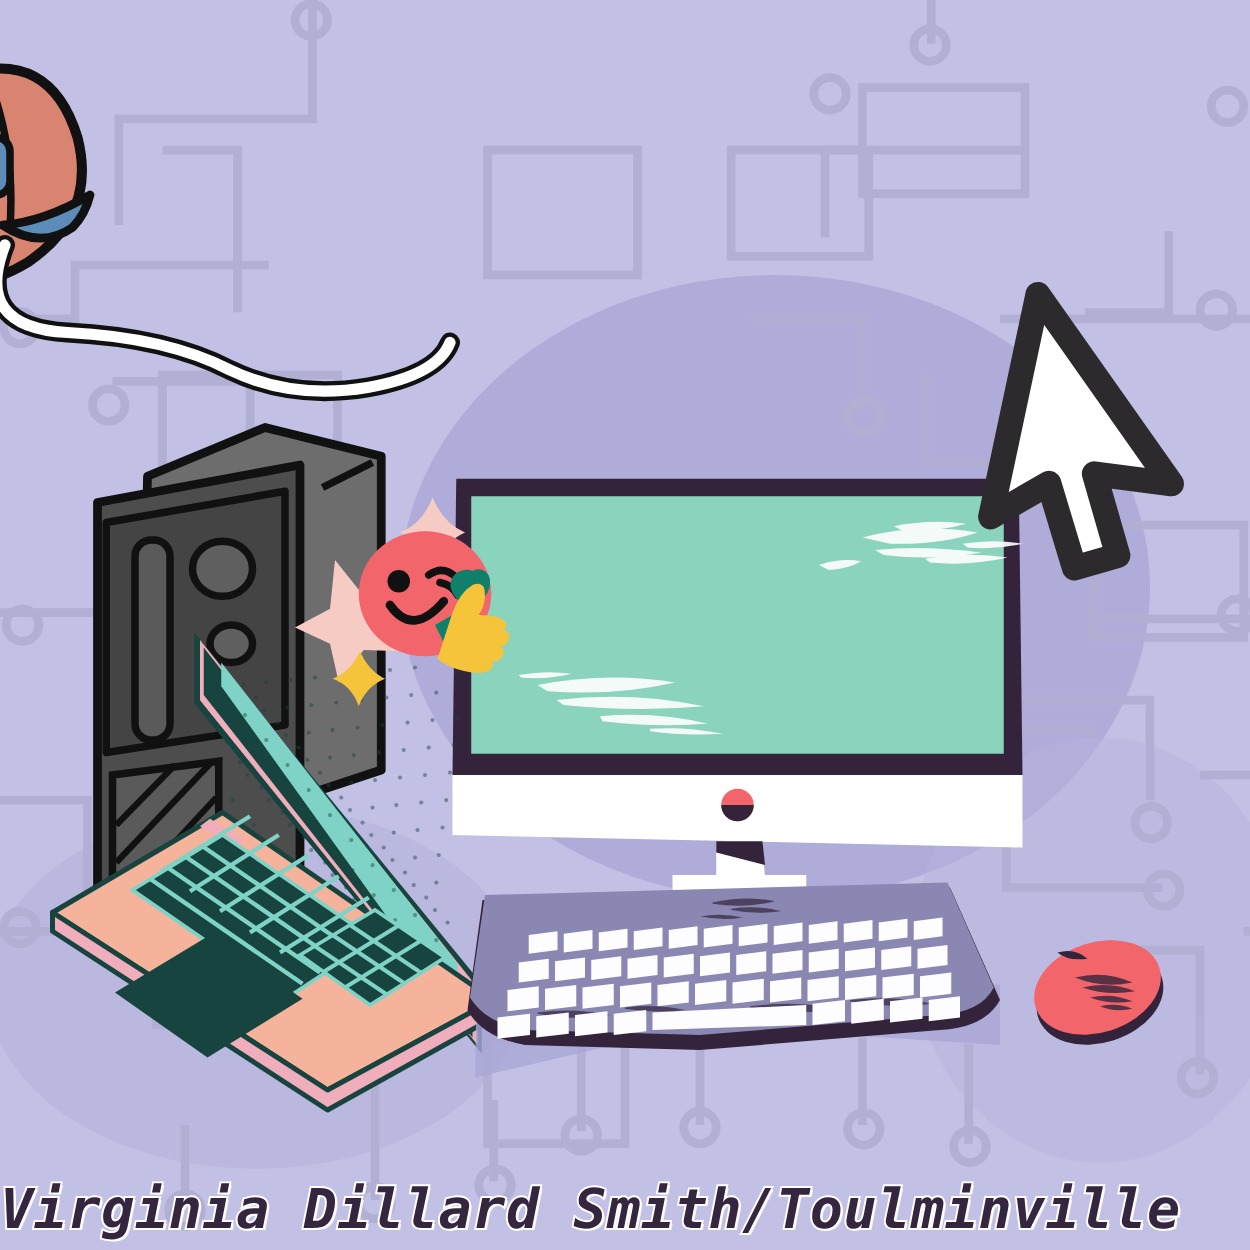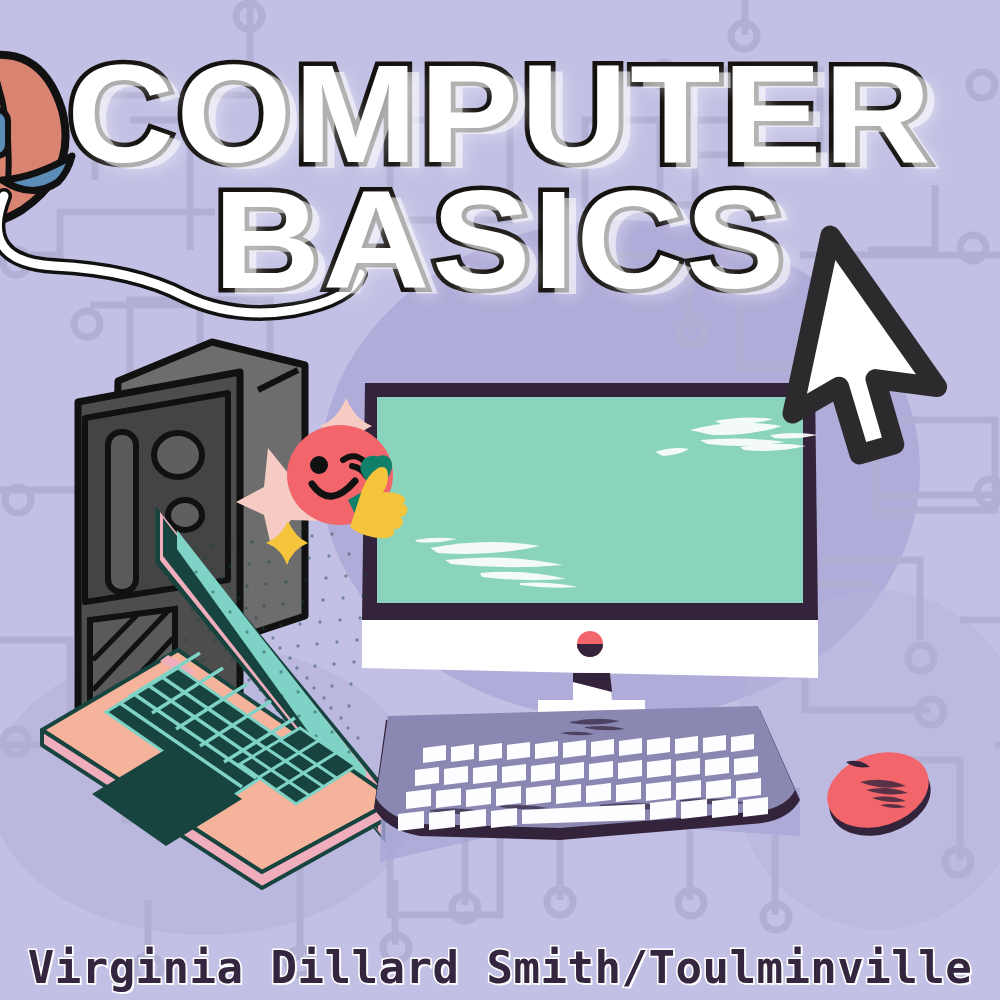--- a/index.html
+++ b/index.html
@@ -64,23 +64,23 @@
     transform: scaleX(1.06);
     margin-top: -6px;
   }
 
   
   .footer-block {
     position: absolute;
     left: 0;
     bottom: 8px;
     width: 1000px;
-    text-align: center;
     z-index: 40;
     pointer-events: none;
+    font-style: italic;
   }
   .footer-line {
     font-family: "DejaVu Sans Mono", "Liberation Mono", monospace;
     font-weight: bold;
     font-size: 44px;
     letter-spacing: 0.5px;
     color: #35263f;
     margin: 0;
     line-height: 1.12;
     -webkit-text-stroke: 3px #ffffff;
@@ -556,24 +556,20 @@
     <path d="M 2 180 q 30 20 56 2 q 10 -10 14 -26 q -38 22 -70 24 Z" fill="#5b8db8" stroke="#111111" stroke-width="7" stroke-linejoin="round"></path>
 
     <path d="M -6 72 q 18 50 14 110" stroke="#111111" stroke-width="6" fill="none"></path>
 
     <rect x="-14" y="110" width="22" height="46" rx="11" fill="#5b8db8" stroke="#111111" stroke-width="6"></rect>
 
     <path d="M 4 196 q -26 66 50 70 q 80 4 130 30 q 50 24 110 14 q 56 -10 66 -36" stroke="#111111" stroke-width="16" fill="none" stroke-linecap="round"></path>
     <path d="M 4 196 q -26 66 50 70 q 80 4 130 30 q 50 24 110 14 q 56 -10 66 -36" stroke="#ffffff" stroke-width="9" fill="none" stroke-linecap="round"></path>
   </svg>
 
-  <div class="title-block">
-    <div class="title-line l1">COMPUTER</div>
-    <div class="title-line l2">BASICS</div>
-  </div>
 
   <svg class="cursor-layer" viewBox="0 0 1000 1000">
     <g transform="rotate(12 890 330)">
       <path d="M 812 250 L 812 432 L 852 396 L 886 458 L 918 441 L 886 381 L 948 376 Z" fill="#ffffff" stroke="#2c2a2c" stroke-width="20" stroke-linejoin="round" stroke-linecap="round"></path>
     </g>
   </svg>
 
   <div class="footer-block">
     <div class="footer-line">Virginia Dillard Smith/Toulminville</div>
   </div>

